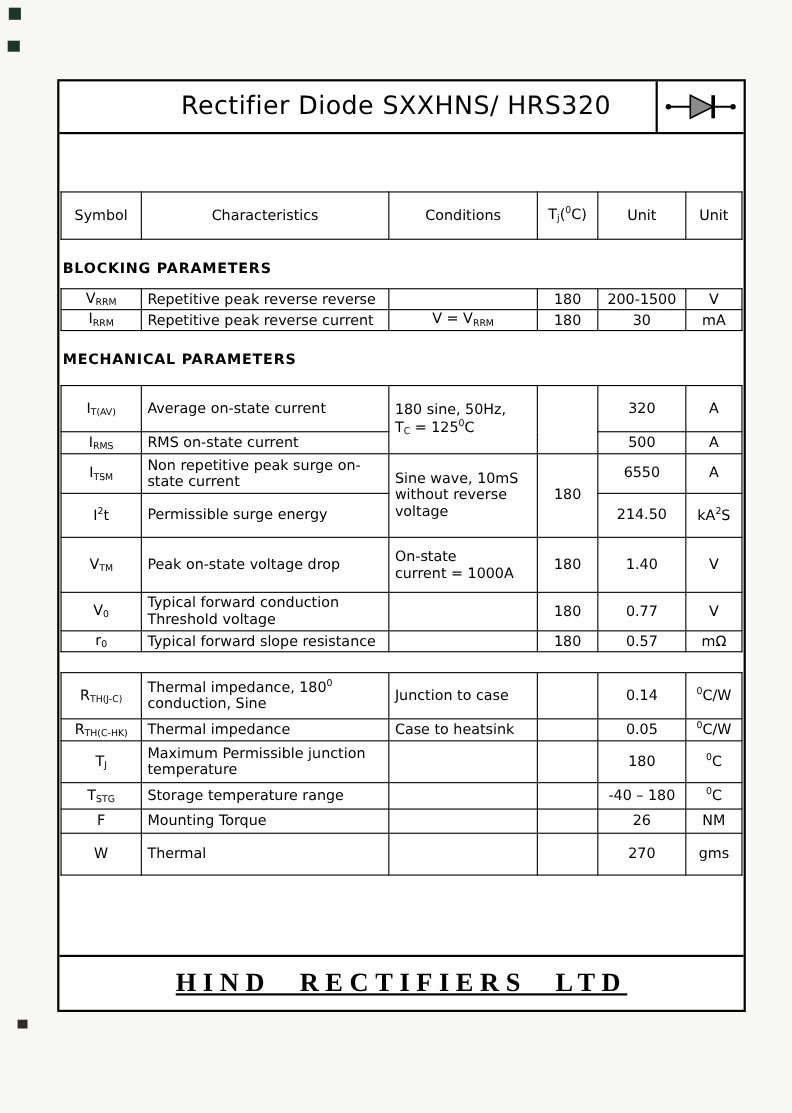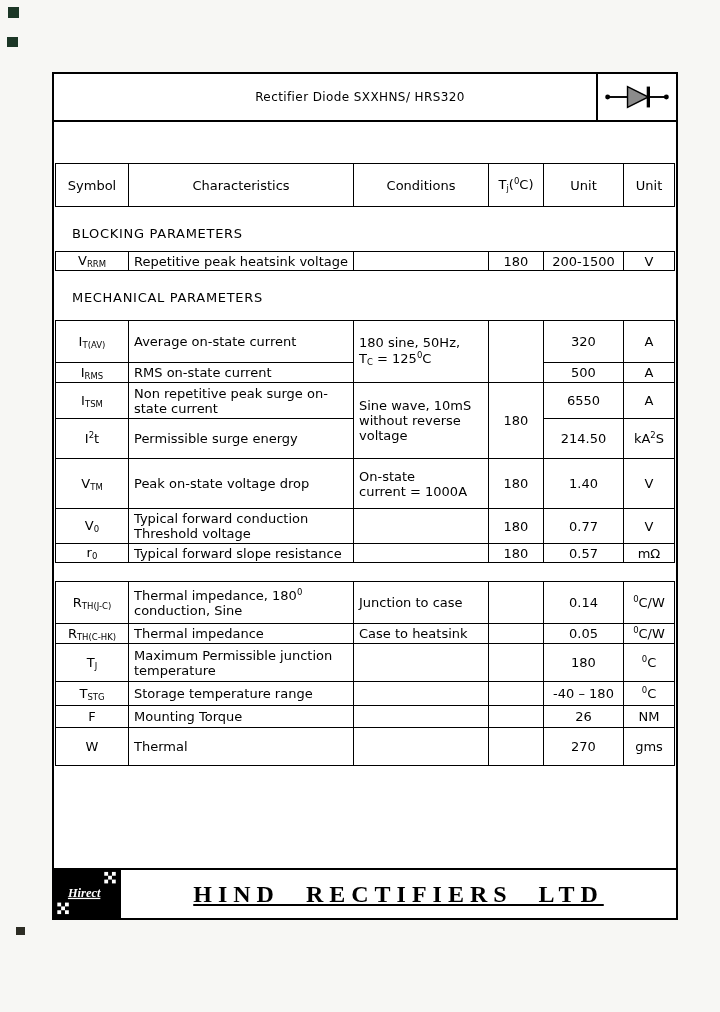--- a/index.html
+++ b/index.html
@@ -19,37 +19,37 @@
 
   .sheet {
     position: absolute; left: 52px; top: 72px; width: 626px; height: 848px;
     background: #fff; border: 2px solid #000;
     display: flex; flex-direction: column;
   }
 
   .titlebar { flex: 0 0 auto; height: 48px; border-bottom: 2px solid #000; display: flex; }
   .title {
     flex: 1; display: flex; align-items: center; justify-content: center;
-    padding-left: 70px; font-size: 12px; letter-spacing: 0.4px; white-space: nowrap;
+    padding-left: 70px; font-size: 23px; letter-spacing: 0.4px; white-space: nowrap;
   }
   .diode-cell { width: 80px; border-left: 2px solid #000; display: flex; align-items: center; justify-content: center; }
   .diode-cell svg { display: block; }
 
-  .content { flex: 1 1 auto; padding-top: 41px; }
+  .content { flex: 1 1 auto; padding-top: 52px; }
 
   table { border-collapse: collapse; table-layout: fixed; width: 619px; margin-left: 1px; font-size: 13px; }
   td, th { border: 1px solid #000; padding: 1px 5px; vertical-align: middle; font-weight: normal; overflow: hidden; }
   th { text-align: center; }
   .ctr { text-align: center; padding: 1px 2px; }
   sub { font-size: 8.5px; vertical-align: -2px; letter-spacing: 0; }
   sup { font-size: 8.5px; vertical-align: super; letter-spacing: 0; }
 
   .section-heading {
-    display: block; margin: 18px 0 0 18px; font-size: 13px;
-    letter-spacing: 0.7px; line-height: 18px;
+    display: block; margin: 18px 0 0 3px; font-size: 13px;
+    letter-spacing: 0.7px; line-height: 18px; font-weight: bold;
   }
   .t-header { }
   .t-blocking   { margin-top: 8px; }
   .t-conducting { margin-top: 13px; }
   .t-thermal    { margin-top: 18px; }
 
   .footer { flex: 0 0 auto; margin-top: auto; height: 50px; border-top: 2px solid #000; display: flex; align-items: stretch; }
   .logo-cell { width: 67px; flex: 0 0 auto; background: #000; }
   .logo-cell svg { display: block; width: 67px; height: 46px; }
   .company {
@@ -114,25 +114,33 @@
             <col style="width:73px">
             <col style="width:225px">
             <col style="width:135px">
             <col style="width:55px">
             <col style="width:80px">
             <col style="width:51px">
           </colgroup>
         <tbody>
             <tr style="height:18px">
           <td class="ctr">V<sub>RRM</sub></td>
-          <td>Repetitive peak heatsink voltage</td>
+          <td>Repetitive peak reverse reverse</td>
           <td></td>
           <td class="ctr">180</td>
           <td class="ctr">200-1500</td>
           <td class="ctr">V</td>
+        </tr>
+        <tr style="height:18px">
+          <td class="ctr">I<sub>RRM</sub></td>
+          <td>Repetitive peak reverse current</td>
+          <td class="ctr">V = V<sub>RRM</sub></td>
+          <td class="ctr">180</td>
+          <td class="ctr">30</td>
+          <td class="ctr">mA</td>
         </tr>
       </tbody>
         </table>
 
       <span class="section-heading">MECHANICAL PARAMETERS</span>
 
       <table class="t-conducting">
         <colgroup>
             <col style="width:73px">
             <col style="width:225px">
@@ -255,35 +263,17 @@
           <td class="ctr"></td>
           <td class="ctr">270</td>
           <td class="ctr">gms</td>
         </tr>
       </tbody>
         </table>
 
     </div>
 
     <div class="footer">
-      <div class="logo-cell">
-        <svg viewBox="0 0 67 48">
-          <rect x="0" y="0" width="67" height="48" fill="#000"></rect>
-          <g fill="#fff">
-            <rect x="51" y="2" width="4" height="4"></rect>
-              <rect x="59" y="2" width="4" height="4"></rect>
-            <rect x="55" y="6" width="4" height="4"></rect>
-            <rect x="51" y="10" width="4" height="4"></rect>
-              <rect x="59" y="10" width="4" height="4"></rect>
-            <rect x="2" y="34" width="4" height="4"></rect>
-              <rect x="10" y="34" width="4" height="4"></rect>
-            <rect x="6" y="38" width="4" height="4"></rect>
-            <rect x="2" y="42" width="4" height="4"></rect>
-              <rect x="10" y="42" width="4" height="4"></rect>
-          </g>
-          <text x="30" y="28" fill="#fff" font-size="13" font-style="italic" font-weight="bold" text-anchor="middle" text-decoration="underline" font-family="Liberation Serif, DejaVu Serif, serif">Hirect</text>
-        </svg>
-      </div>
       <div class="company">HIND RECTIFIERS LTD</div>
     </div>
 
   </div>
 </div>
 
 </body></html>

